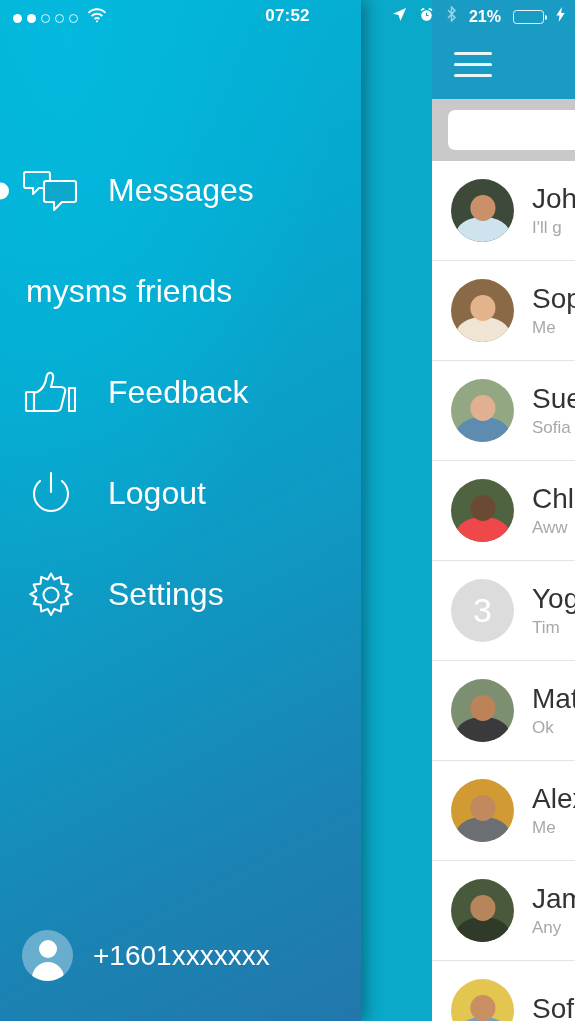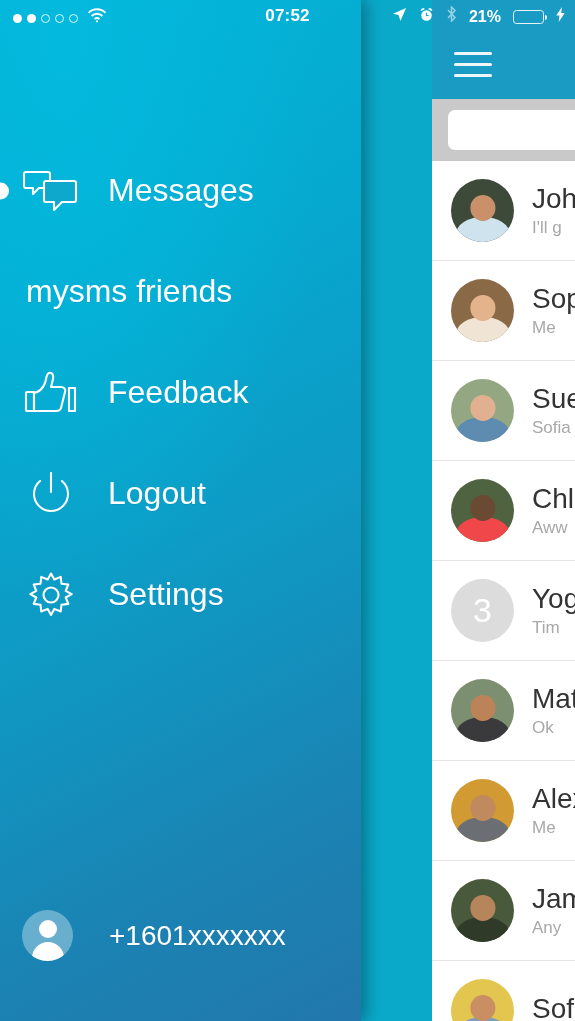--- a/index.html
+++ b/index.html
@@ -58,21 +58,21 @@
     width:62px; margin-left:20px; display:flex; align-items:center; justify-content:center;
     color:#fff; flex:0 0 62px;
   }
   .nav-label {
     color:#fff; font-size:32px; font-weight:400; margin-left:26px;
     text-shadow:0 1px 1px rgba(0,0,0,0.06); white-space:nowrap;
   }
 
   
   #account {
-    position:absolute; left:22px; bottom:60px; display:flex; align-items:center;gap:16px;
+    position:absolute; left:22px; bottom:40px; display:flex; align-items:center;
   }
   #account-avatar {
     width:51px; height:51px; border-radius:50%;
     background:rgba(255,255,255,0.34); position:relative; overflow:hidden;
   }
   #account-avatar:before {
     content:""; position:absolute; left:50%; top:10px; transform:translateX(-50%);
     width:18px; height:18px; border-radius:50%; background:#fff;
   }
   #account-avatar:after {

